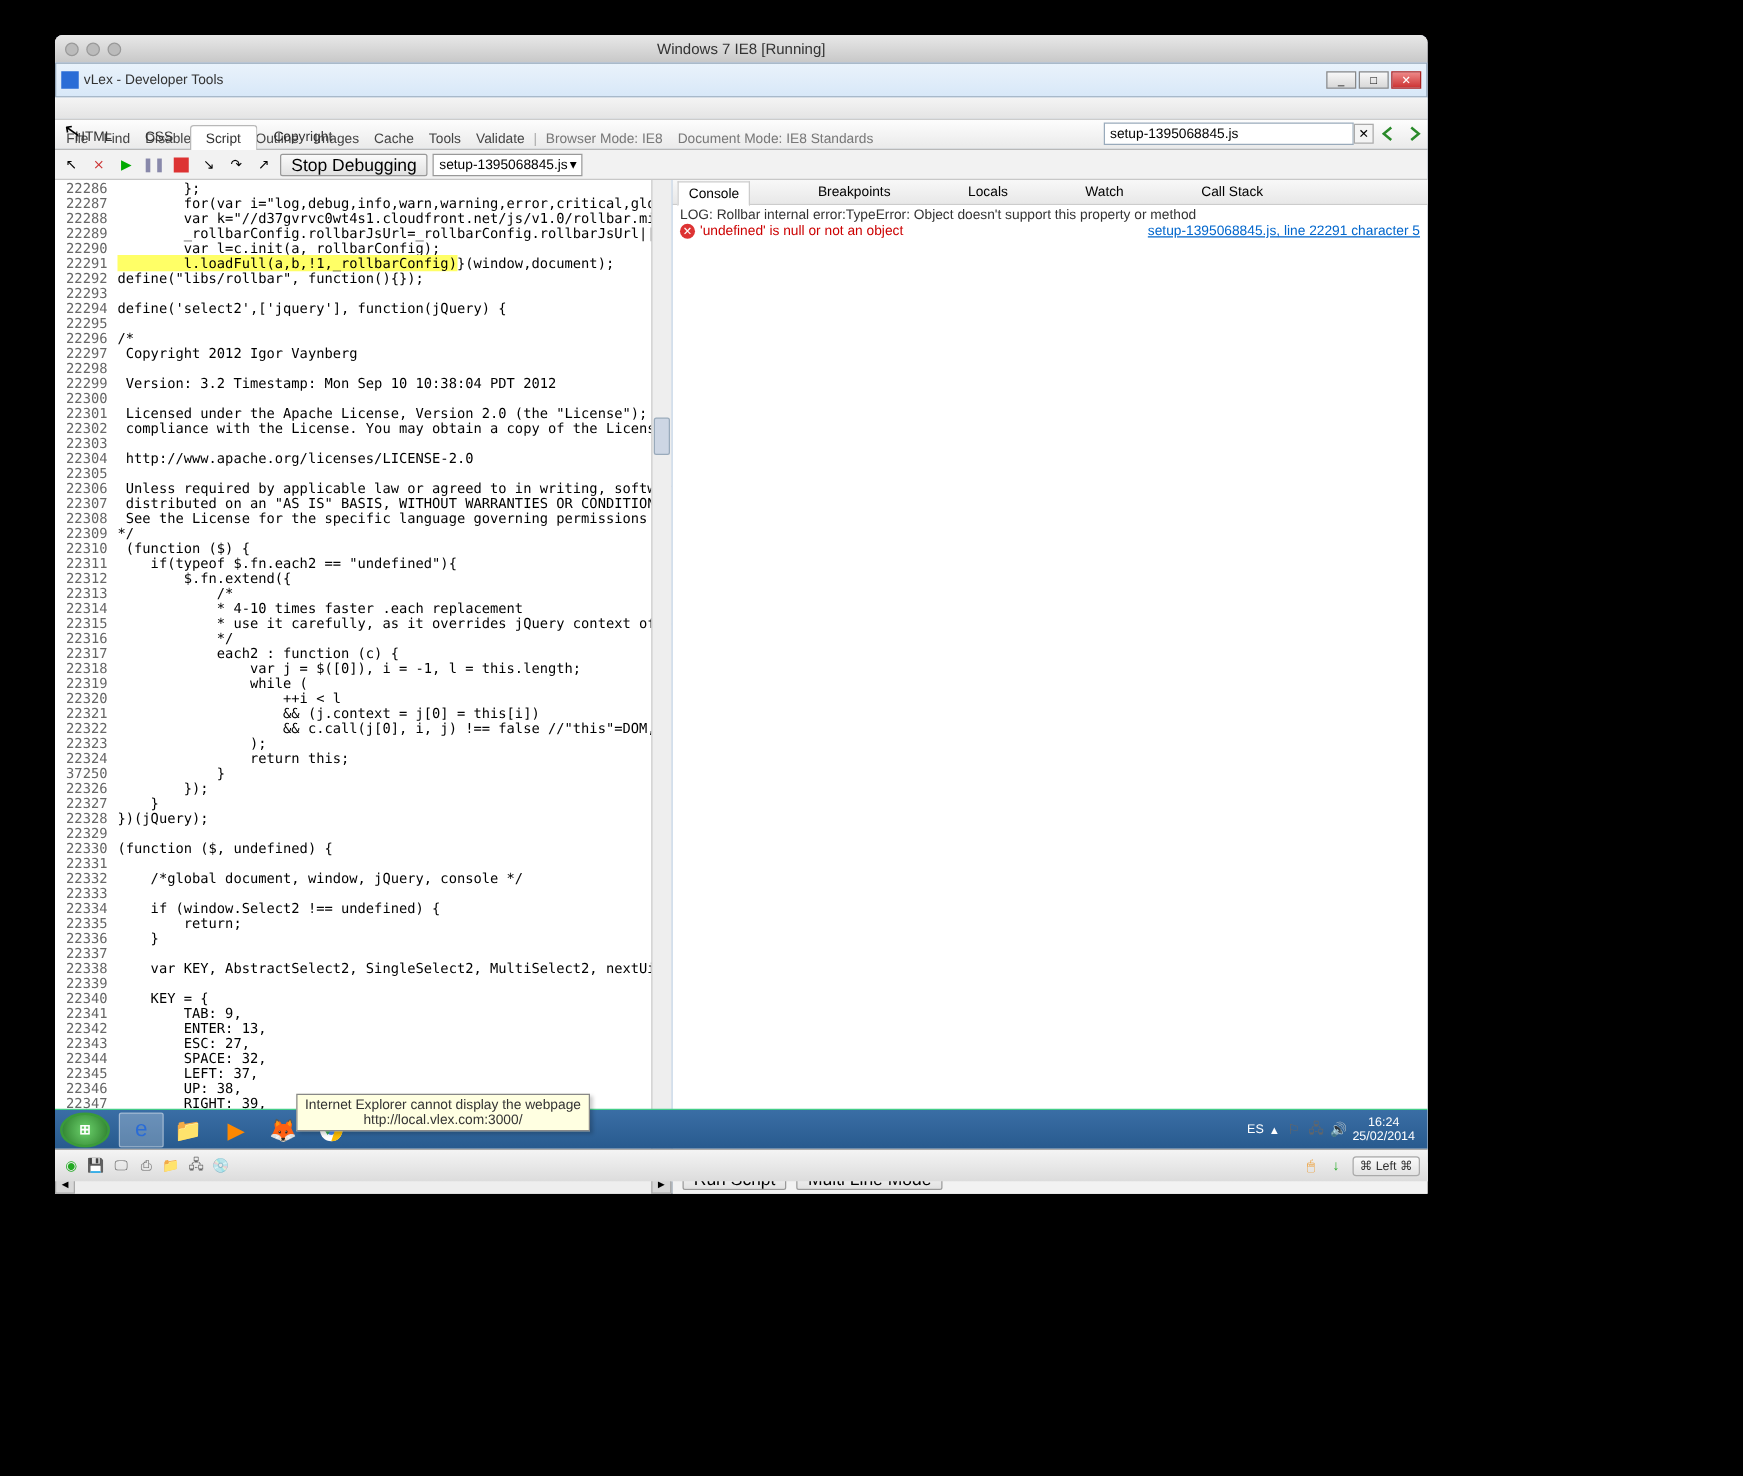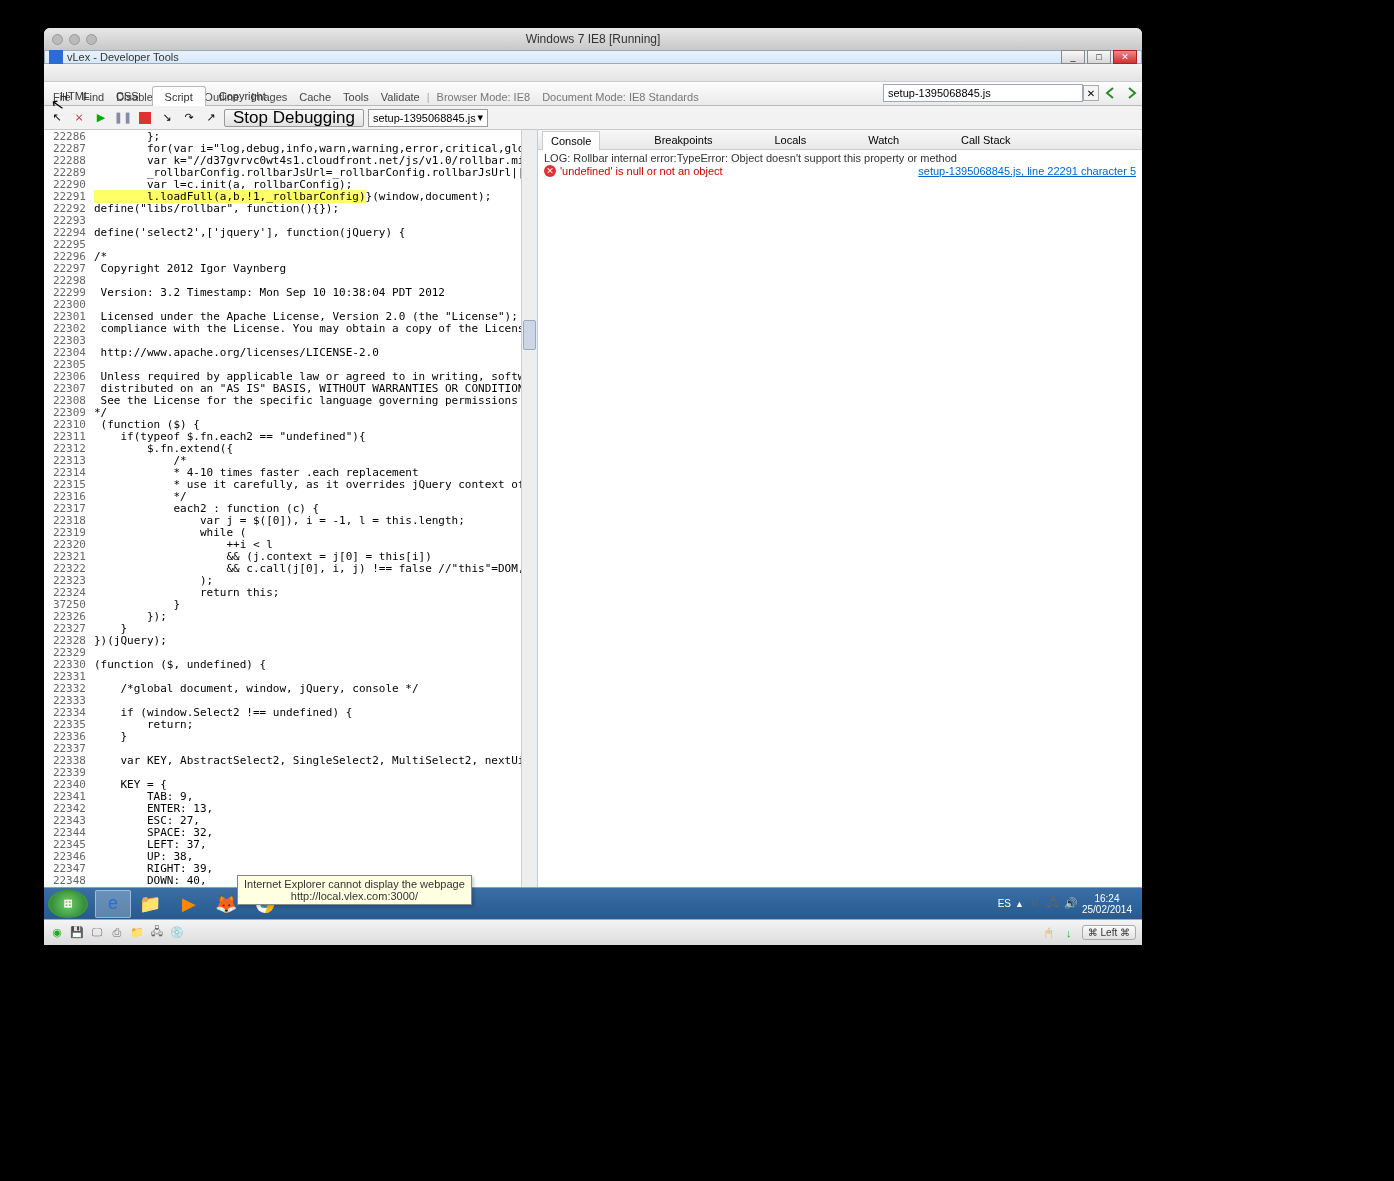--- a/index.html
+++ b/index.html
@@ -3,21 +3,21 @@
 <meta charset="utf-8">
 <style>
 * { margin:0; padding:0; box-sizing:border-box; }
 body { background:#000; font-family:"Segoe UI",Tahoma,sans-serif; font-size:11px; width:1394px; height:1181px; position:relative; overflow:hidden; }
 .vm-frame { position:absolute; left:44px; top:28px; width:1098px; height:917px; background:#eef; border-radius:6px 6px 0 0; }
 .mac-titlebar { height:22px; background:linear-gradient(#e8e8e8,#c8c8c8); border-radius:6px 6px 0 0; display:flex; align-items:center; padding:0 8px; position:relative; }
 .traffic { display:flex; gap:6px; }
 .dot { width:11px; height:11px; border-radius:50%; background:#bbb; border:1px solid #999; }
 .mac-title { position:absolute; left:0; right:0; text-align:center; font-size:12px; color:#333; pointer-events:none; }
 .win-chrome { position:absolute; left:0; top:22px; right:0; bottom:0; background:#d4e4f4; }
-.win-titlebar { height:14px; background:linear-gradient(#e9f2fb,#d8e8f8); display:flex; align-items:center; padding:0 4px; border:1px solid #9ab; }
+.win-titlebar { height:28px; background:linear-gradient(#e9f2fb,#d8e8f8); display:flex; align-items:center; padding:0 4px; border:1px solid #9ab; }
 .wt-icon { width:14px; height:14px; background:#2a6cd6; margin-right:4px; }
 .win-titlebar .txt { color:#333; flex:1; font-size:11px; }
 .win-btns { display:flex; }
 .win-btn { width:24px; height:14px; margin-left:2px; background:linear-gradient(#f8f8f8,#d8d8d8); border:1px solid #888; display:flex; align-items:center; justify-content:center; font-size:9px; }
 .win-btn.close { background:linear-gradient(#e88,#c33); color:#fff; border-color:#a22; }
 .menubar { height:18px; background:linear-gradient(#f4f4f4,#e4e4e4); display:flex; align-items:center; padding:0 4px; font-size:11px; color:#444; border-bottom:1px solid #ccc; gap:2px; }
 .menubar span,.menubar .sep { padding:1px 5px;margin-top:48px; }
 .menubar .sep { color:#aaa; padding:0; }
 .tab-row { height:24px; background:linear-gradient(#fdfdfd,#eaeaea); border-bottom:1px solid #b8b8b8; display:flex; align-items:flex-end; padding:0 3px; }
 .dev-tab { padding:4px 12px 3px; font-size:11px; color:#333; border:1px solid transparent; border-bottom:none; cursor:pointer; }
@@ -25,21 +25,21 @@
 .tab-row .filler { flex:1; }
 .file-box { display:flex; align-items:center; margin-bottom:3px; }
 .file-box input { width:200px; height:18px; border:1px solid #9ab; padding:0 4px; font-size:11px; }
 .file-box .clr { width:16px; height:16px; border:1px solid #aaa; background:#f4f4f4; display:flex; align-items:center; justify-content:center; font-size:10px; }
 .nav-arrow { width:16px; height:14px; margin-left:4px; }
 .toolbar { height:24px; background:#f2f2f2; border-bottom:1px solid #c8c8c8; display:flex; align-items:center; padding:0 4px; gap:4px; }
 .tbtn { width:18px; height:18px; display:flex; align-items:center; justify-content:center; border:1px solid transparent; border-radius:2px; font-size:11px; }
 .play { color:#0a0; }
 .pause { color:#88a; }
 .stop-red { width:12px; height:12px; background:#d33; }
-.btn-txt { height:18px; padding:0 8px; border:1px solid #999; background:linear-gradient(#fafafa,#e2e2e2); border-radius:2px; font-size:17px; display:flex; align-items:center; }
+.btn-txt { height:18px; padding:0 8px; border:1px solid #999; background:linear-gradient(#fafafa,#e2e2e2); border-radius:2px; font-size:14px; display:flex; align-items:center; }
 .toolbar .file-sel { width:120px; height:18px; border:1px solid #999; background:#fff; display:flex; align-items:center; padding:0 4px; font-size:11px; }
 .main { display:flex; height:calc(100% - 18px - 18px - 24px - 24px); }
 .left-pane { width:494px; display:flex; flex-direction:column; border-right:1px solid #bcd; position:relative; }
 .code-wrap { flex:1; overflow:hidden; display:flex; font-family:Consolas,monospace; font-size:11px; background:#fff; }
 .gutter { width:46px; background:#fff; color:#666; text-align:right; padding:1px 4px 1px 0; line-height:12px; user-select:none; }
 .gutter div { height:12px; }
 .code { flex:1; padding:1px 0 1px 4px; line-height:12px; color:#000; white-space:pre; overflow:hidden; }
 .code div { height:12px; }
 .hl { background:#ffff66; }
 .hscroll { height:16px; background:#e8e8e8; border-top:1px solid #ccc; display:flex; align-items:center; }

